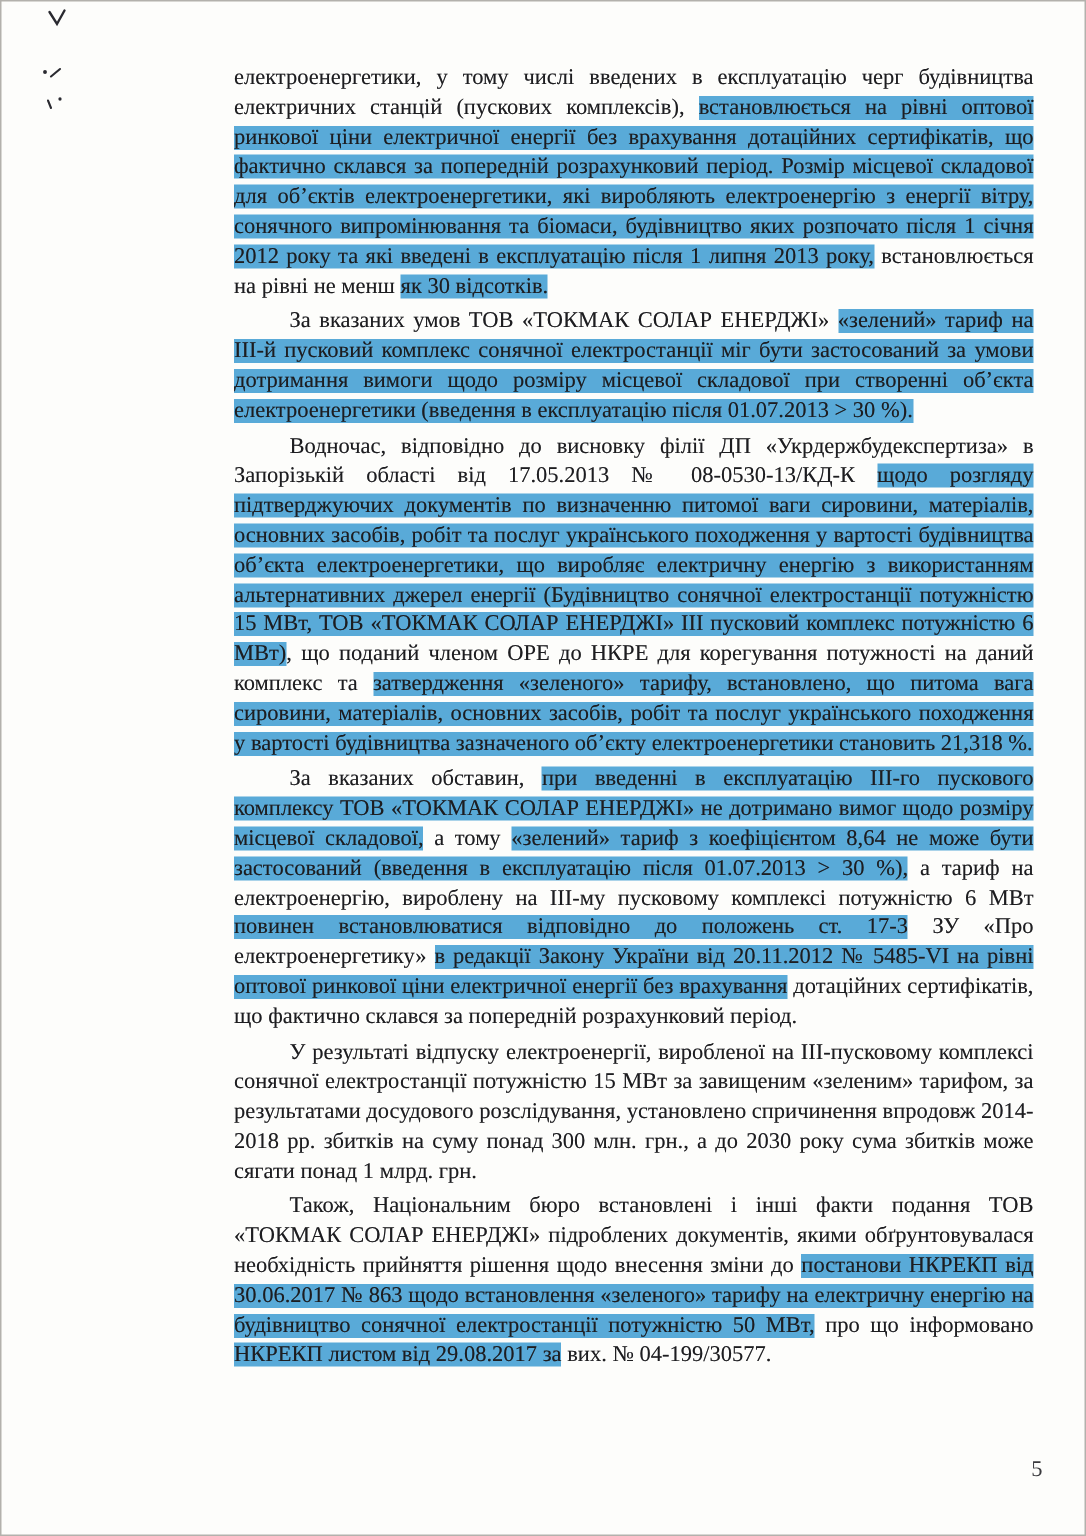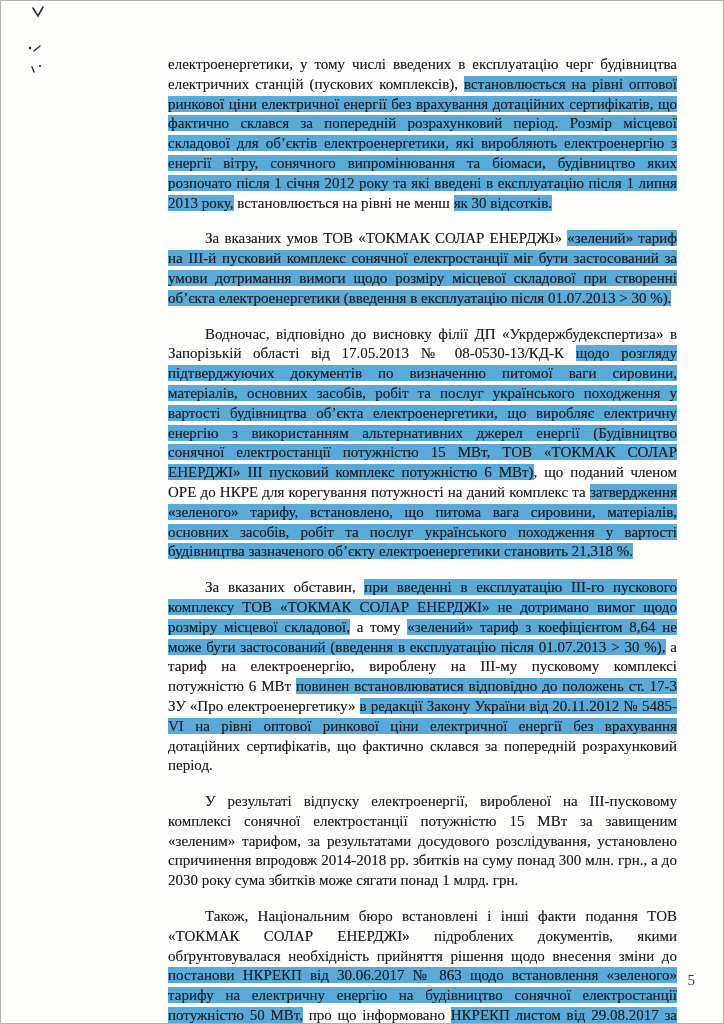--- a/index.html
+++ b/index.html
@@ -26,21 +26,21 @@
     left: 122px;
     top: 38px;
     width: 570px;
     color: #1d1d20;
     font-size: 15px;
     line-height: 19.8px;
     text-align: justify;
     text-shadow: 0 0 0.4px rgba(25,25,30,0.45);
   }
   .para {
-    margin: 16px;
+    margin: 4px;
     text-indent: 37px;
     padding-left: 29px;
   }
   .para.no-indent {
     text-indent: 0;
   }
   .hl {
     background: rgba(42, 146, 206, 0.78);
     box-decoration-break: clone;
     -webkit-box-decoration-break: clone;

